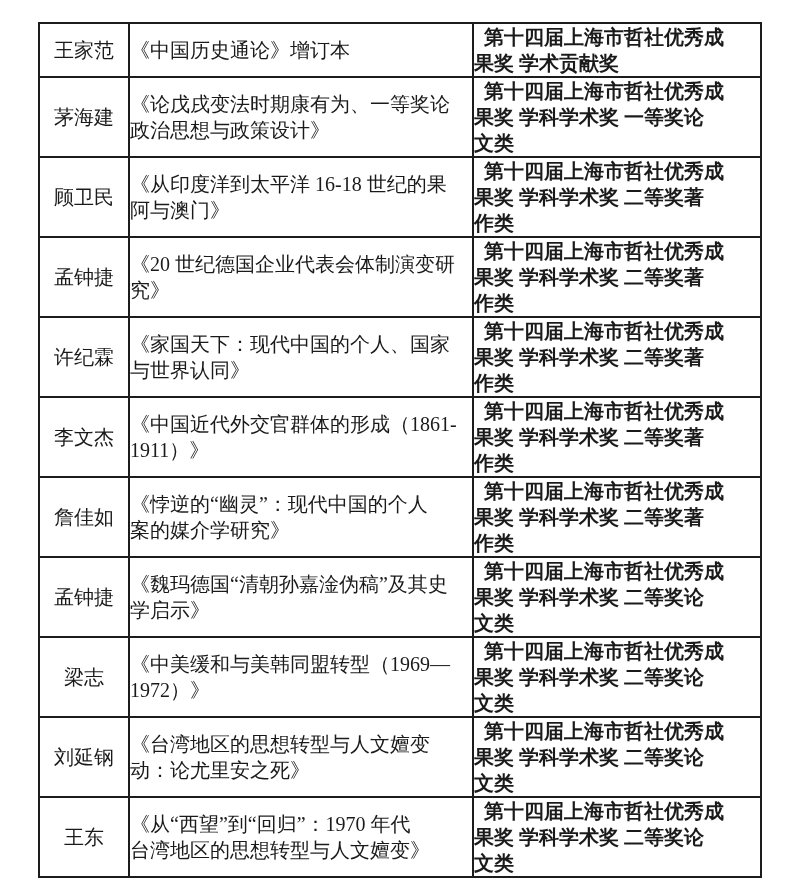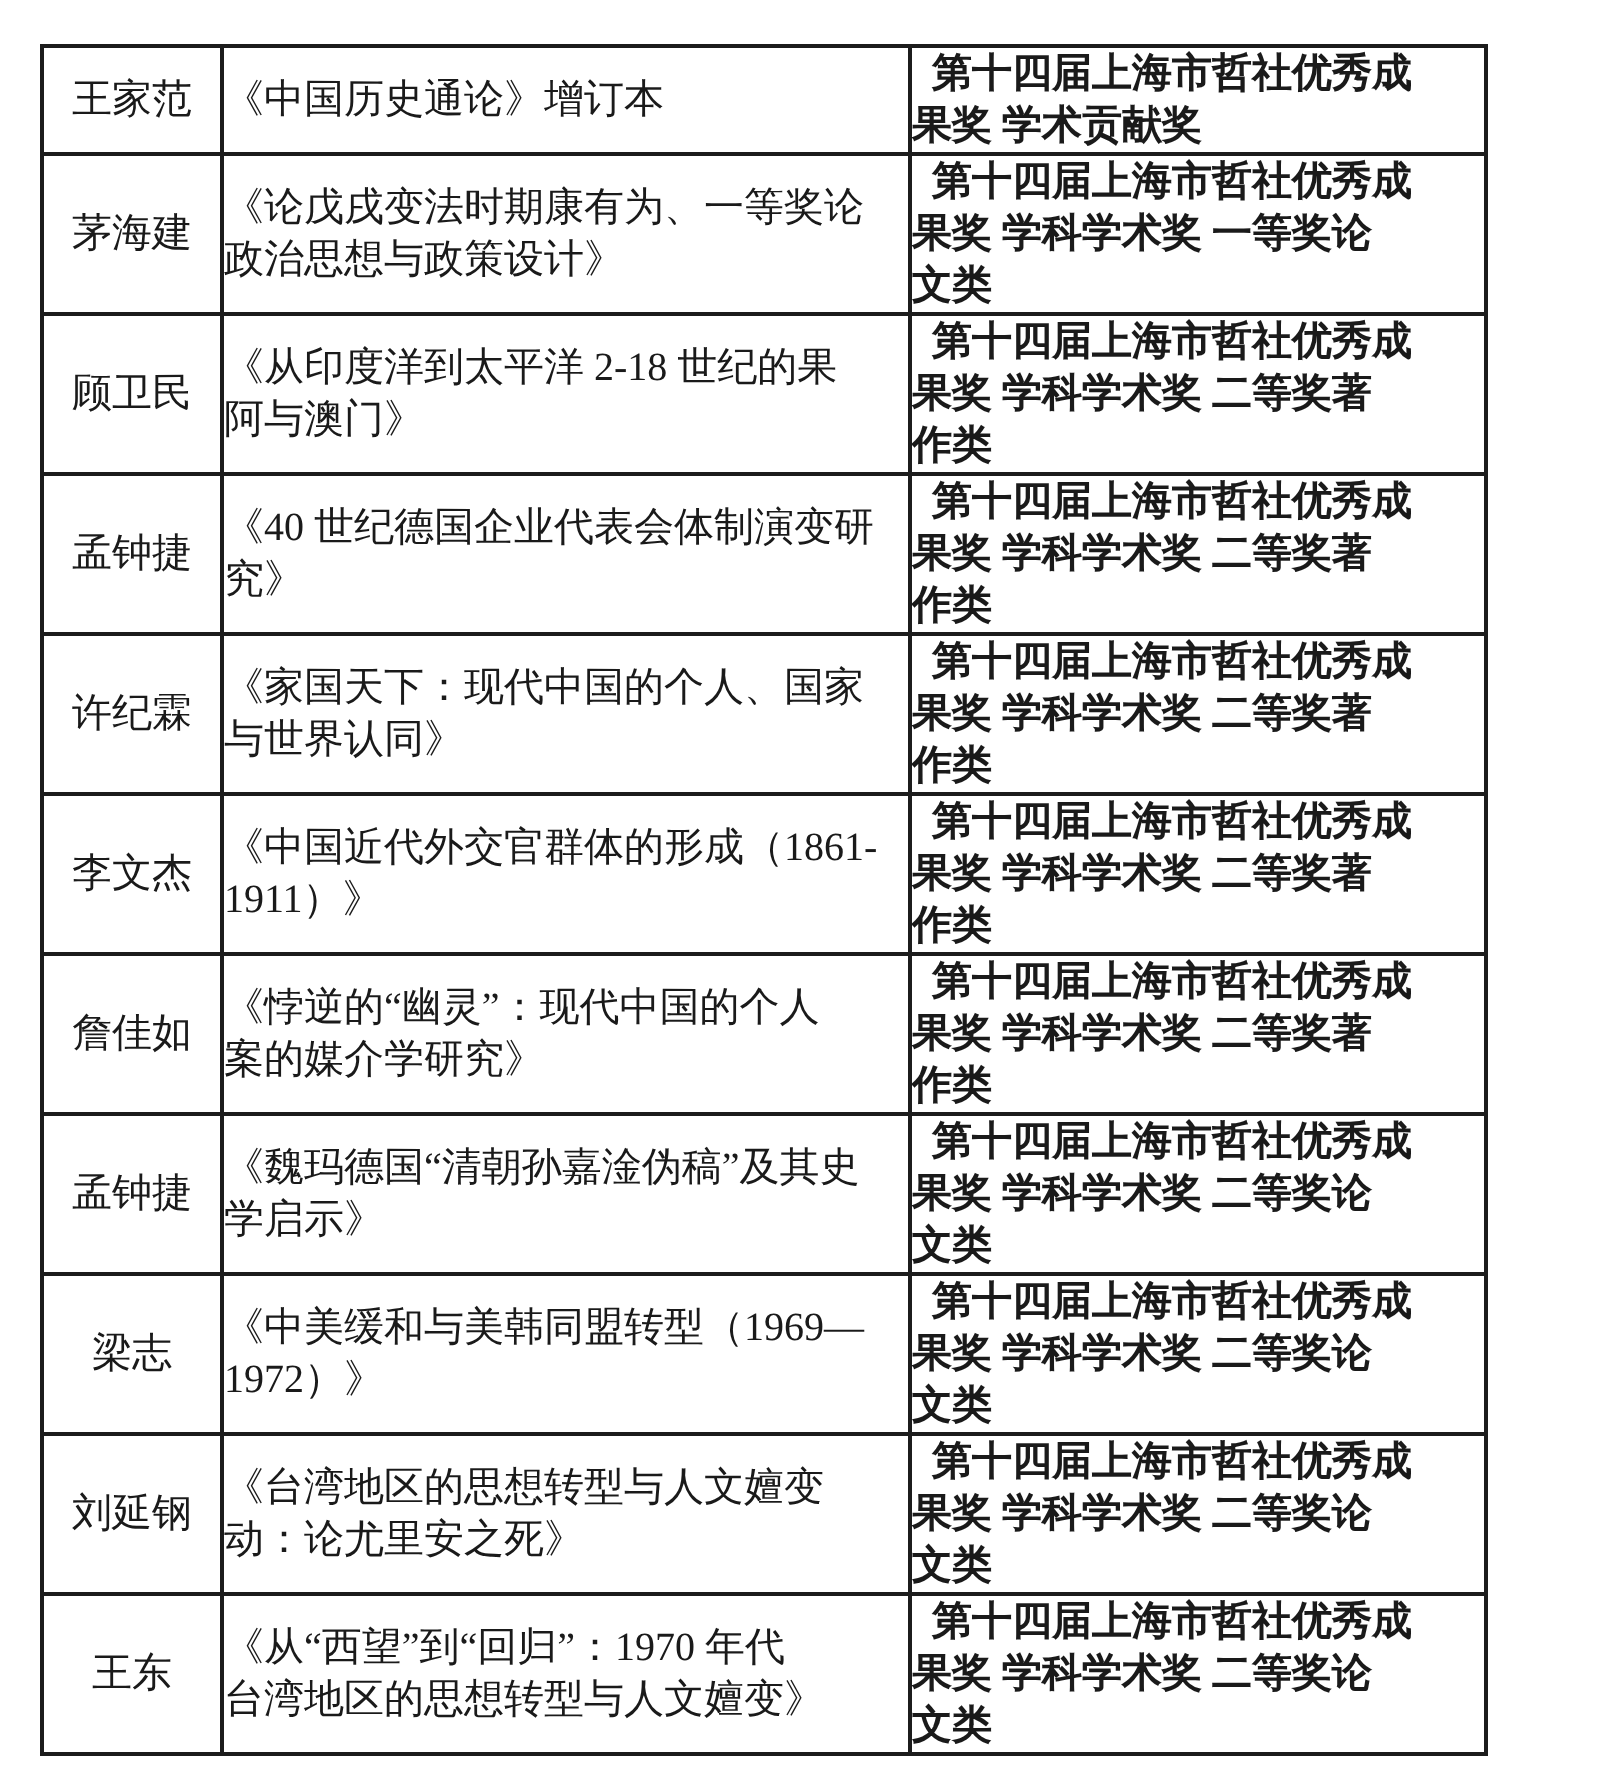--- a/index.html
+++ b/index.html
@@ -10,21 +10,21 @@
   .page {
     position: relative;
     width: 799px;
     height: 892px;
     background: #ffffff;
     overflow: hidden;
     font-family: "Liberation Serif", "DejaVu Serif", serif;
   }
   table.awards {
     position: absolute;
-    left: 20px;
+    left: 38px;
     top: 22px;
     width: 722px;
     border-collapse: collapse;
     table-layout: fixed;
   }
   table.awards td {
     border: 2px solid #1c1c1c;
     font-size: 20px;
     line-height: 26px;
     color: #1a1a1a;
@@ -73,29 +73,29 @@
       <tr class="h78">
         <td class="name-cell">茅海建</td>
         <td class="title-cell">《论戊戌变法时期康有为、一等奖论
 政治思想与政策设计》</td>
         <td class="award-cell">第十四届上海市哲社优秀成
 果奖 学科学术奖 一等奖论
 文类</td>
       </tr>
       <tr class="h80">
         <td class="name-cell">顾卫民</td>
-        <td class="title-cell">《从印度洋到太平洋 2-18 世纪的果
+        <td class="title-cell">《从印度洋到太平洋 16-18 世纪的果
 阿与澳门》</td>
         <td class="award-cell">第十四届上海市哲社优秀成
 果奖 学科学术奖 二等奖著
 作类</td>
       </tr>
       <tr class="h80">
         <td class="name-cell">孟钟捷</td>
-        <td class="title-cell">《40 世纪德国企业代表会体制演变研
+        <td class="title-cell">《20 世纪德国企业代表会体制演变研
 究》</td>
         <td class="award-cell">第十四届上海市哲社优秀成
 果奖 学科学术奖 二等奖著
 作类</td>
       </tr>
       <tr class="h80">
         <td class="name-cell">许纪霖</td>
         <td class="title-cell">《家国天下：现代中国的个人、国家
 与世界认同》</td>
         <td class="award-cell">第十四届上海市哲社优秀成

